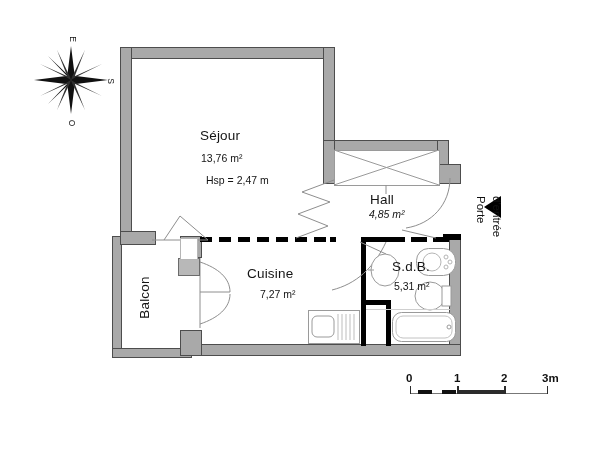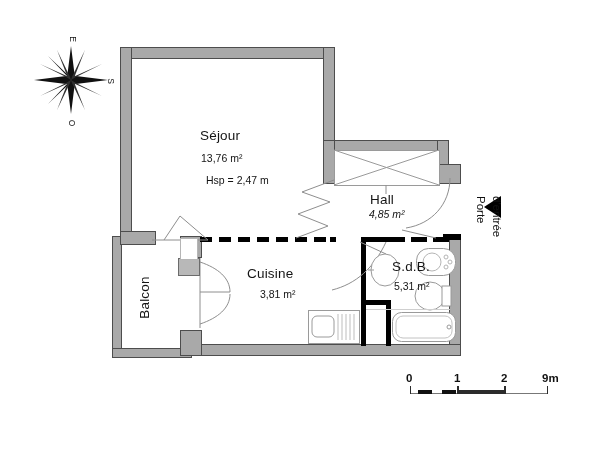--- a/index.html
+++ b/index.html
@@ -193,21 +193,21 @@
   <div class="abs" style="left:366px;top:309px;width:84px;height:1px;background:#cfcfcf;"></div>
 
   <span class="rname" style="left:200px;top:128px;">Séjour</span>
   <span class="rarea" style="left:201px;top:152px;">13,76 m²</span>
   <span class="rarea" style="left:186px;top:174px;padding-left:20px;">Hsp = 2,47 m</span>
 
   <span class="rname" style="left:370px;top:192px;">Hall</span>
   <span class="rarea" style="left:369px;top:208px;font-style:italic;">4,85 m²</span>
 
   <span class="rname" style="left:247px;top:266px;">Cuisine</span>
-  <span class="rarea" style="left:260px;top:288px;">3,81 m²</span>
+  <span class="rarea" style="left:260px;top:288px;">7,27 m²</span>
 
   <span class="rname" style="left:392px;top:259px;">S.d.B.</span>
   <span class="rarea" style="left:394px;top:280px;">5,31 m²</span>
 
   <span class="rname vert" style="left:123px;top:290px;transform:rotate(-90deg);">Balcon</span>
 
   <div id="entry-arrow" style="left:484px;top:196px;"></div>
   <span class="porte-txt" style="left:487px;top:196px;transform:rotate(90deg);transform-origin:0 0;">Porte</span>
   <span class="porte-txt" style="left:503px;top:196px;transform:rotate(90deg);transform-origin:0 0;">d'entrée</span>
 
@@ -221,16 +221,16 @@
     <div class="sb-line" style="left:547px;top:386px;width:1px;height:8px;"></div>
 
     <div class="abs" style="left:418px;top:390px;width:40px;height:4px;
          background:repeating-linear-gradient(to right,#111 0 14px,transparent 14px 24px);"></div>
 
     <div class="sb-line" style="left:458px;top:390px;width:47px;height:4px;"></div>
 
     <span class="sb-num" style="left:406px;top:372px;">0</span>
     <span class="sb-num" style="left:454px;top:372px;">1</span>
     <span class="sb-num" style="left:501px;top:372px;">2</span>
-    <span class="sb-num" style="left:542px;top:372px;">9m</span>
+    <span class="sb-num" style="left:542px;top:372px;">3m</span>
   </div>
 
 </div>
 
 </body></html>

